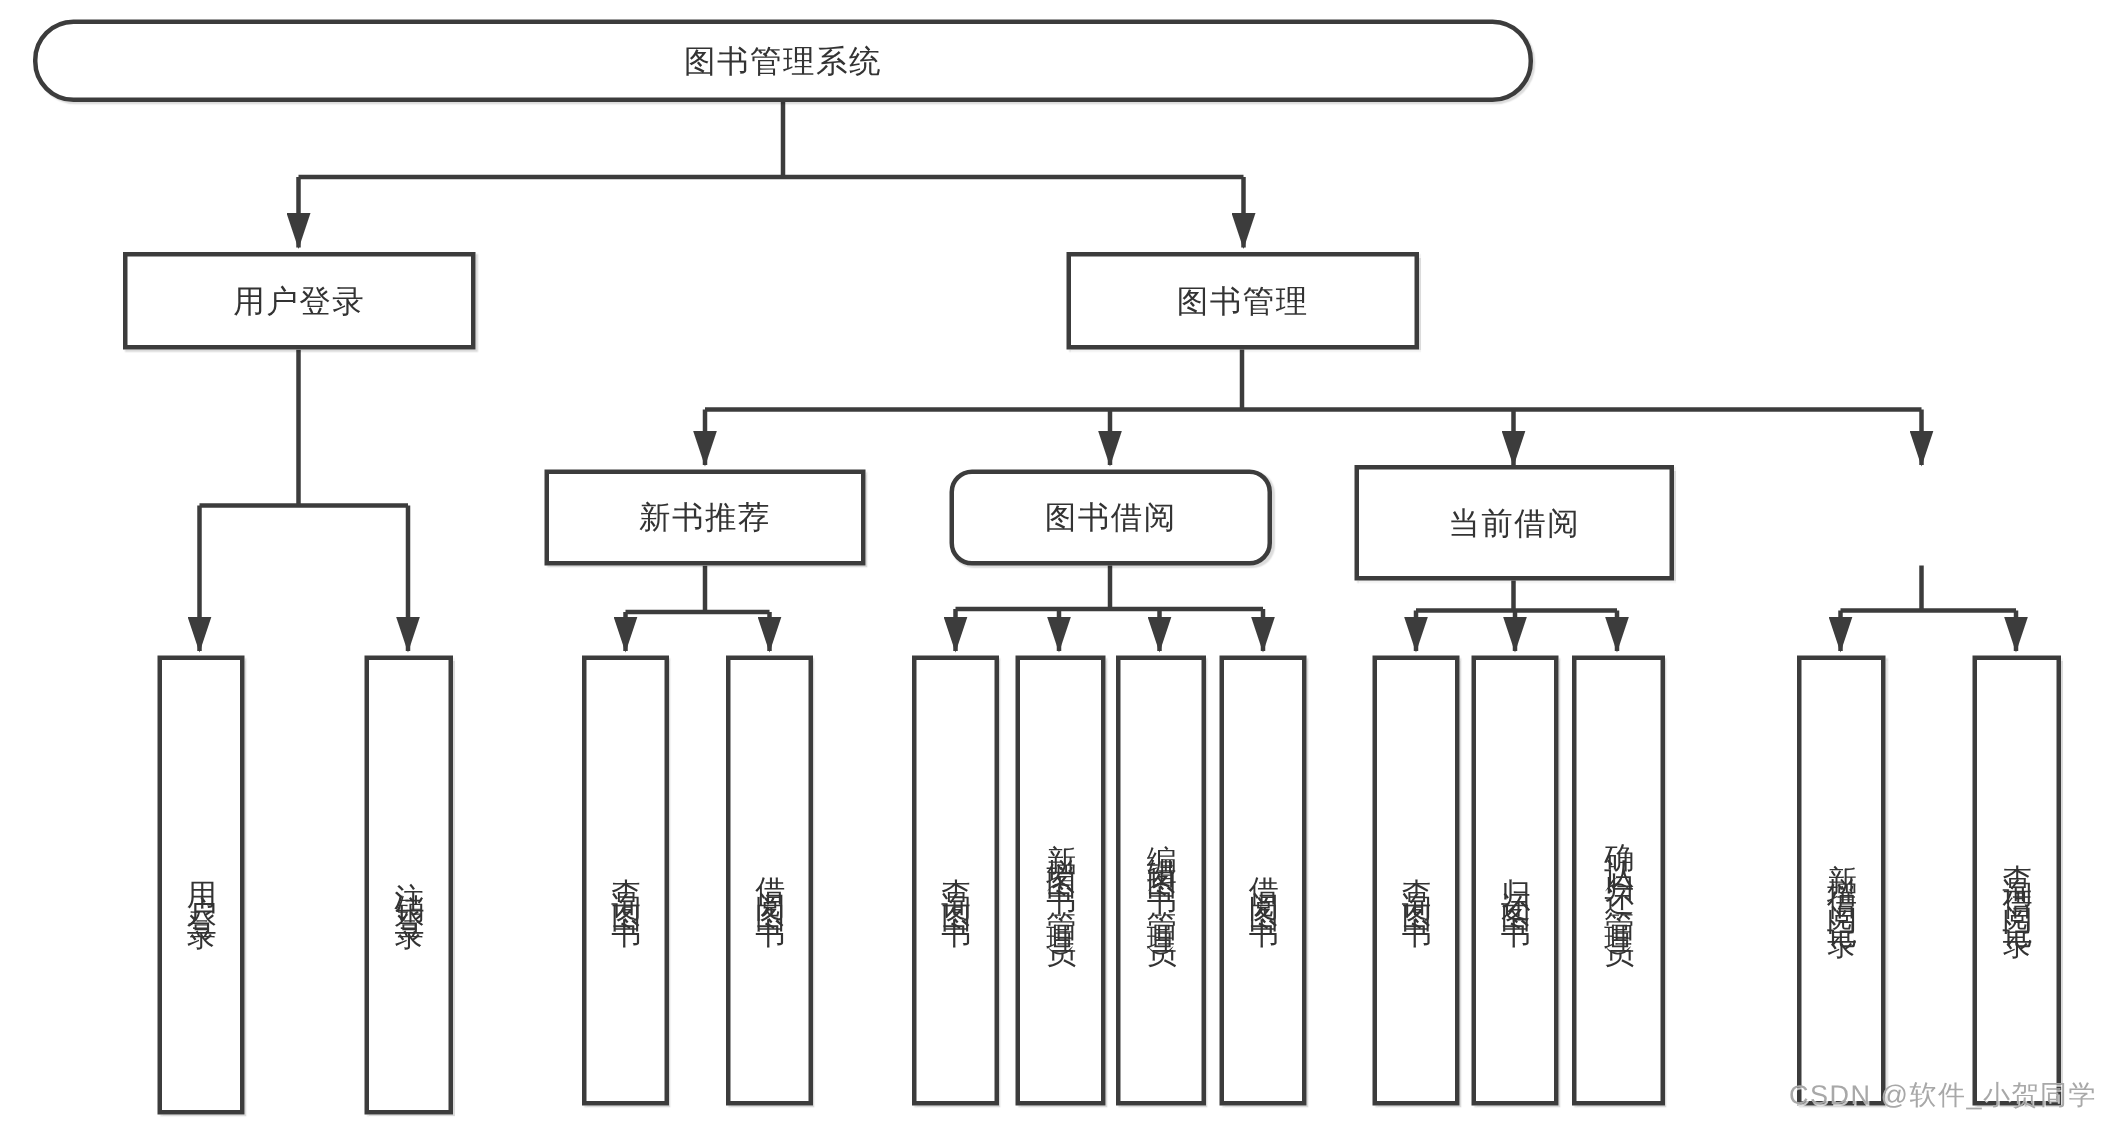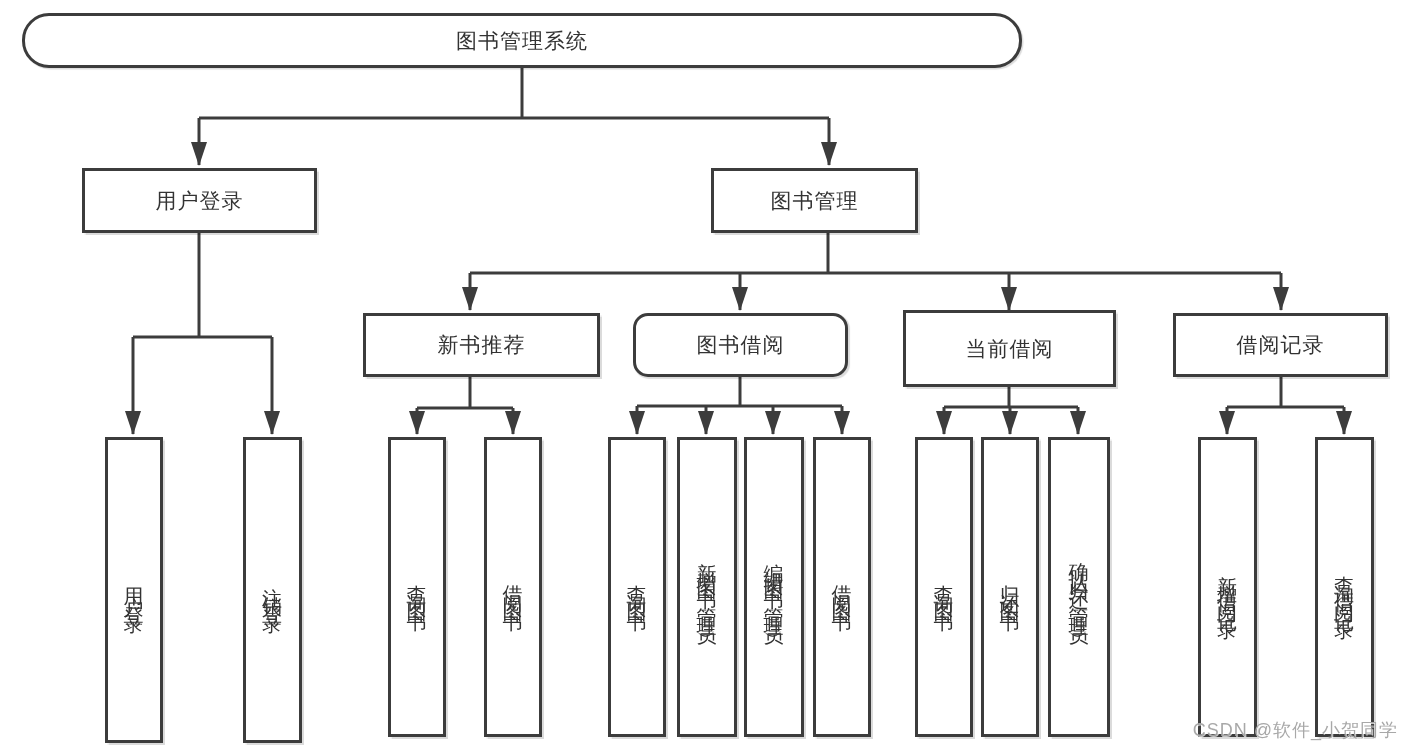--- a/index.html
+++ b/index.html
@@ -129,26 +129,25 @@
       <path class="ln" d="M1281,377 L1281,407"></path>
       <path class="ln" d="M1227,407 L1344,407"></path>
       <line class="ln" x1="1227" y1="407" x2="1227" y2="434" marker-end="url(#arrow)"></line>
       <line class="ln" x1="1344" y1="407" x2="1344" y2="434" marker-end="url(#arrow)"></line>
     </g>
   </svg>
 
   <div class="node hbox" style="left:22px; top:13px; width:1000px; height:55px;border-radius:27px;">图书管理系统</div>
 
   <div class="node hbox" style="left:82px; top:168px; width:235px; height:65px;">用户登录</div>
-  <div class="node hbox" style="left:711px; top:168px; width:207px; height:65px;">图书管理</div>
+  <div class="node hbox" style="left:711px; top:168px; width:235px; height:65px;">图书管理</div>
 
-  <div class="node hbox" style="left:363px; top:313px; width:237px; height:64px;">新书推荐</div>
+  <div class="node hbox" style="left:363px; top:313px; width:214px; height:64px;">新书推荐</div>
   <div class="node hbox" style="left:633px; top:313px; width:215px; height:64px;border-radius:15px;">图书借阅</div>
   <div class="node hbox" style="left:903px; top:310px; width:213px; height:77px;">当前借阅</div>
-  <div class="node hbox" style="left:1173px; top:313px; width:215px; height:64px;">借阅记录</div>
 
   <div class="node vbox" style="left:105px; top:437px; width:58px; height:306px;">用户登录</div>
   <div class="node vbox" style="left:243px; top:437px; width:59px; height:306px;">注销登录</div>
 
   <div class="node vbox" style="left:388px; top:437px; width:58px; height:300px;">查询图书</div>
   <div class="node vbox" style="left:484px; top:437px; width:58px; height:300px;">借阅图书</div>
 
   <div class="node vbox" style="left:608px; top:437px; width:58px; height:300px;">查询图书</div>
   <div class="node vbox" style="left:677px; top:437px; width:60px; height:300px;">新增图书（管理员）</div>
   <div class="node vbox" style="left:744px; top:437px; width:60px; height:300px;">编辑图书（管理员）</div>

